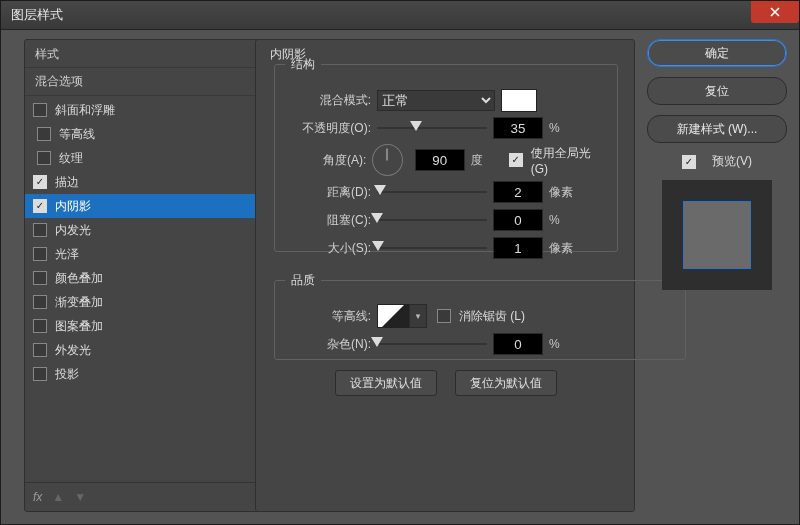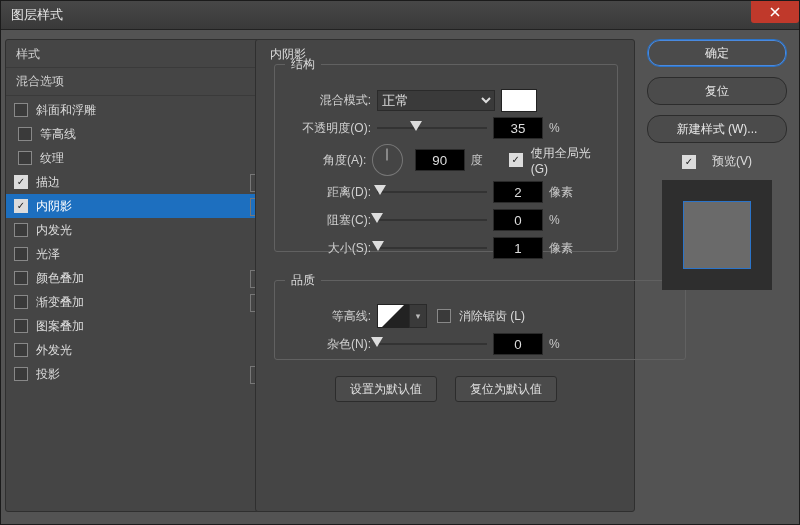--- a/index.html
+++ b/index.html
@@ -2,21 +2,21 @@
 <html><head>
 <meta charset="utf-8">
 <style>
   html,body{margin:0;padding:0;background:#535969;font-family:"Microsoft YaHei","SimSun",sans-serif;font-size:12px;color:#ddd;}
   .window{position:relative;width:800px;height:525px;background:#535353;border:1px solid #1b1b1b;box-sizing:border-box;}
   .titlebar{height:28px;background:linear-gradient(#474747,#393939);display:flex;align-items:center;padding-left:10px;position:relative;color:#e8e8e8;font-size:13px;border-bottom:1px solid #222;}
   .closebtn{position:absolute;right:0;top:0;width:48px;height:22px;background:#c0392b;color:#fff;text-align:center;line-height:20px;font-size:13px;border-bottom-left-radius:3px;border-bottom-right-radius:3px;}
   .closebtn svg{vertical-align:middle;}
   .body{position:absolute;top:28px;left:0;right:0;bottom:0;padding:10px 12px 10px 12px;box-sizing:border-box;}
   .panel{position:absolute;background:#454545;border:1px solid #2f2f2f;border-radius:3px;box-sizing:border-box;}
-  .leftpanel{left:4px;top:10px;width:272px;bottom:12px;}
+  .leftpanel{left:23px;top:10px;width:272px;bottom:12px;}
   .centerpanel{left:254px;top:10px;width:380px;bottom:12px;}
   .rightpanel{left:646px;top:10px;right:12px;bottom:12px;border:none;background:transparent;}
   
   .lhead{padding:6px 10px 4px 10px;color:#cfcfcf;}
   .lopt{padding:5px 10px;color:#cfcfcf;border-top:1px solid #3a3a3a;border-bottom:1px solid #3a3a3a;margin-bottom:2px;}
   .lrow{display:flex;align-items:center;height:24px;padding:0 8px 0 8px;position:relative;}
   .lrow.sel{background:#1d6fbf;color:#fff;}
   .lrow.ind{padding-left:12px;}
   .cb{width:12px;height:12px;border:1px solid #888;background:#3a3a3a;margin-right:8px;display:inline-flex;align-items:center;justify-content:center;flex:0 0 12px;}
   .cb.checked{background:#dcdcdc;border-color:#dcdcdc;}
@@ -35,21 +35,21 @@
   .num{width:44px;height:18px;background:#000000;border:1px solid #2a2a2a;color:#ddd;text-align:center;margin:0 6px;}
   .unit{color:#c8c8c8;width:34px;}
   select.dd{background:#3a3a3a;color:#ddd;border:1px solid #2a2a2a;height:21px;width:118px;}
   .swatch{width:34px;height:21px;background:#fff;border:1px solid #222;margin-left:6px;}
   .angle{position:relative;width:30px;height:30px;border:1px solid #777;border-radius:50%;margin-right:6px;}
   .angle .hand{position:absolute;left:50%;top:50%;width:12px;height:1px;background:#ccc;transform-origin:left center;transform:rotate(-90deg);}
   .contour{width:30px;height:22px;background:linear-gradient(135deg,#fff 0 49%,#222 51% 100%);border:1px solid #222;}
   .ddsm{width:16px;height:22px;background:#3a3a3a;border:1px solid #2a2a2a;display:flex;align-items:center;justify-content:center;color:#bbb;font-size:9px;margin-right:10px;}
   .btn{display:block;height:26px;line-height:26px;text-align:center;border:1px solid #2c2c2c;border-radius:13px;background:#4b4b4b;color:#e6e6e6;margin-bottom:10px;}
   .btn.primary{border:1px solid #2b74c9;box-shadow:inset 0 0 0 1px #4a8adf;}
-  .btns-row{display:flex;gap:18px;justify-content:center;margin-top:6px;}
+  .btns-row{display:flex;gap:18px;justify-content:center;}
   .btn2{height:24px;line-height:24px;padding:0 14px;border:1px solid #2c2c2c;background:#4b4b4b;color:#e0e0e0;border-radius:3px;}
   .preview-row{display:flex;align-items:center;justify-content:center;gap:8px;margin:6px 0 10px 0;color:#ddd;}
   .preview-box{width:110px;height:110px;background:#2e2e2e;margin:0 auto;display:flex;align-items:center;justify-content:center;}
   .preview-inner{width:66px;height:66px;background:#6a6a6a;border:1px solid #2b74c9;}
   .ic{display:inline-block;}
 </style>
 </head>
 <body>
 
 <div class="window">
@@ -116,20 +116,31 @@
           <div class="lrow">
             <span class="cb"></span>
             <span>外发光</span>
           </div>
           <div class="lrow">
             <span class="cb"></span>
             <span>投影</span>
             <span class="plus">+</span>
           </div>
         </div>
+      <div class="lfoot">
+        <span class="ic" style="font-style:italic;">fx</span>
+        <span class="ic" style="color:#666;">▲</span>
+        <span class="ic" style="color:#666;">▼</span>
+        <span class="spacer"></span>
+        <span class="ic">
+          <svg width="13" height="14" viewBox="0 0 13 14">
+              <path d="M2 3h9M4 3V2h5v1M3 3l1 10h5l1-10" fill="none" stroke="#bbb" stroke-width="1"></path>
+            </svg>
+        </span>
+      </div>
     </div>
 
     <div class="panel centerpanel">
       <div class="section-title" style="left:14px;top:6px;">内阴影</div>
 
       <fieldset class="grp" style="left:18px;top:16px;width:344px;height:196px;">
         <legend>结构</legend>
 
         <div class="row">
           <span class="lbl">混合模式:</span>

